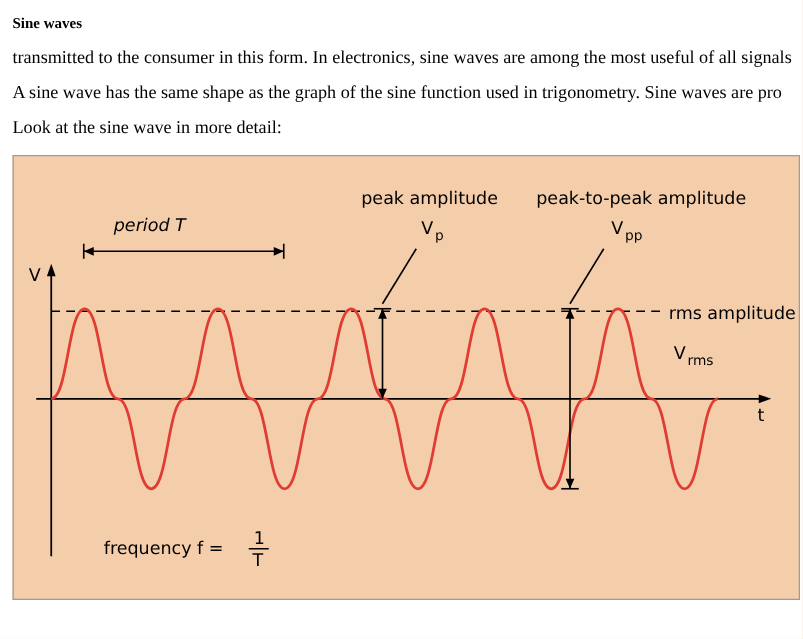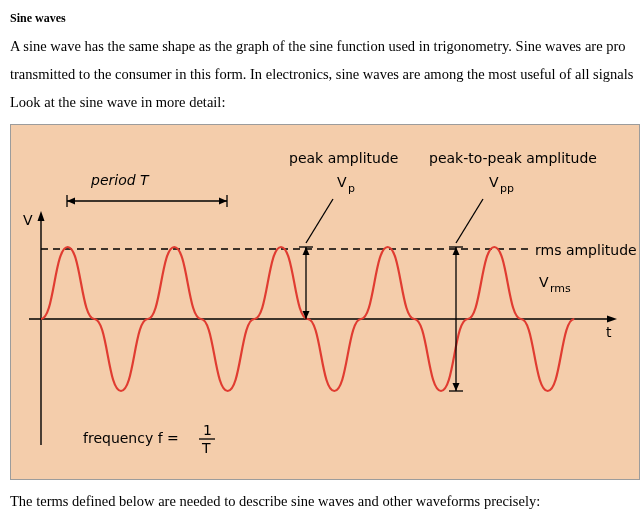--- a/index.html
+++ b/index.html
@@ -66,22 +66,22 @@
     font-style: italic;
   }
 </style>
 </head>
 <body>
 
 <div class="page">
 
   <div class="heading">Sine waves</div>
 
+  <div class="para">transmitted to the consumer in this form. In electronics, sine waves are among the most useful of all signals</div>
   <div class="para">A sine wave has the same shape as the graph of the sine function used in trigonometry. Sine waves are pro</div>
-  <div class="para">transmitted to the consumer in this form. In electronics, sine waves are among the most useful of all signals</div>
 
   <div class="para">Look at the sine wave in more detail:</div>
 
   <div class="figure">
     <svg width="630" height="356" viewBox="0 0 630 356" xmlns="http://www.w3.org/2000/svg">
 
       <line x1="30" y1="92" x2="30" y2="320" stroke="#000" stroke-width="1.4"></line>
       <polygon points="30,86 26.5,96 33.5,96" fill="#000"></polygon>
 
       <line x1="18" y1="194" x2="600" y2="194" stroke="#000" stroke-width="1.4"></line>
@@ -145,15 +145,14 @@
       <text class="handwritten" x="595" y="212">t</text>
 
       <text class="handwritten" x="72" y="318">frequency  f =</text>
       <text class="handwritten" x="192" y="310">1</text>
       <line x1="188" y1="314" x2="204" y2="314" stroke="#000" stroke-width="1.3"></line>
       <text class="handwritten" x="191" y="328">T</text>
 
     </svg>
   </div>
 
-  <div class="closing">The terms defined below are needed to describe sine waves and other waveforms precisely:</div>
 
 </div>
 
 </body></html>

